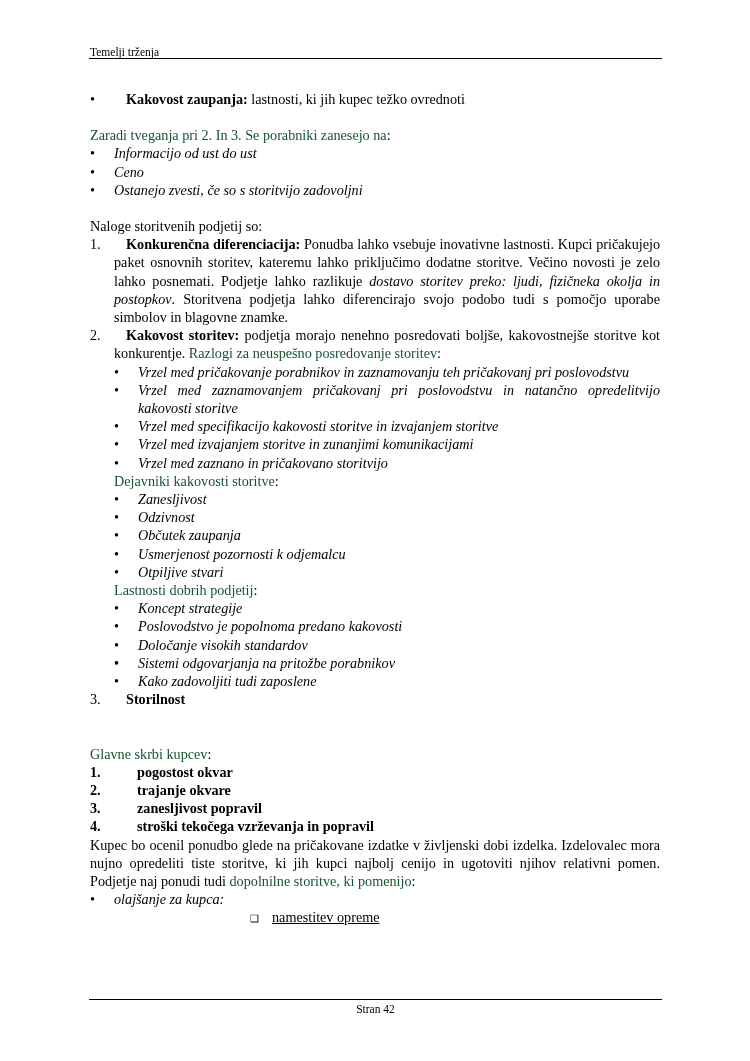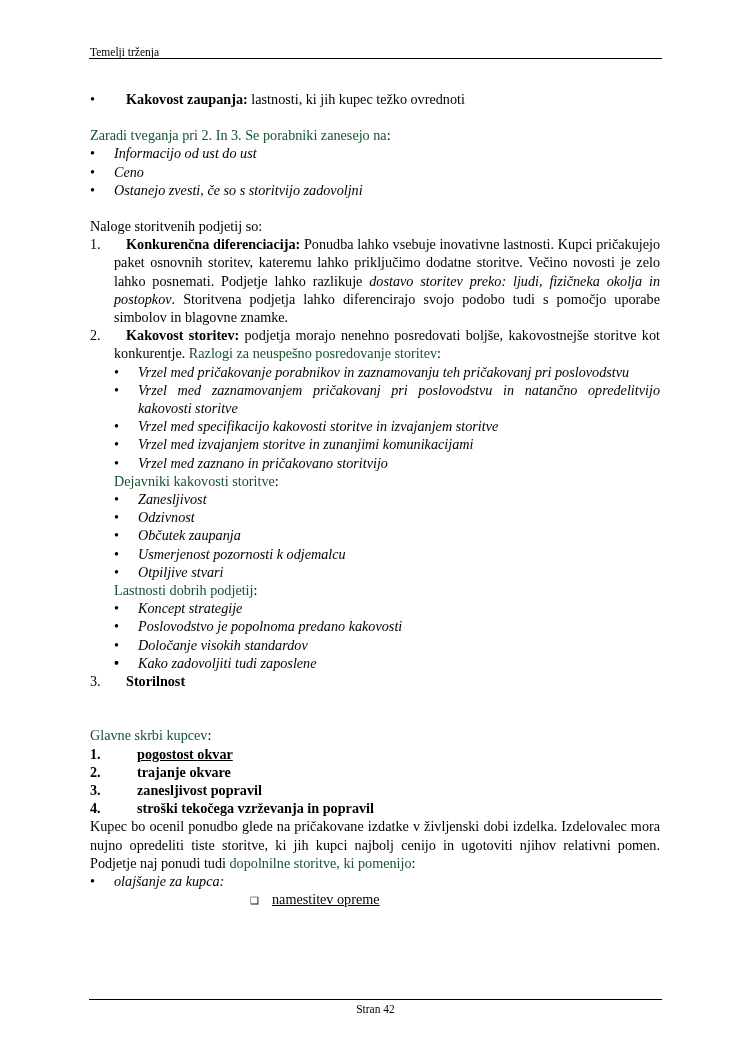--- a/index.html
+++ b/index.html
@@ -7,21 +7,21 @@
          font-family:"Liberation Serif", serif; color:#000; font-size:14.2px; }
   .page { position:absolute; left:0; top:0; width:750px; height:937px; }
   .header { position:absolute; left:90px; top:46px; width:572px; font-size:11.5px; }
   .header-rule { position:absolute; left:89px; top:58px; width:573px; height:0; border-top:1.2px solid #000; }
   .footer-rule { position:absolute; left:89px; top:999px; width:573px; height:0; border-top:1.2px solid #000; }
   .footer { position:absolute; left:89px; top:1003px; width:573px; text-align:center; font-size:11.5px; }
   .content { position:absolute; left:90px; top:90px; width:570px; line-height:18.2px; }
   .purple { color:#14532d; }
   .it { font-style:italic; }
   .b { font-weight:bold;margin-left:12px; }
-  .u { text-decoration:underline; }
+  .u { }
   .row { position:relative; }
   .bullet-row { position:relative; padding-left:24px; }
   .bullet-row .dot { position:absolute; left:0; top:0; width:24px; }
   .num-row { position:relative; padding-left:24px; text-align:justify; }
   .num-row .num { position:absolute; left:0; top:0; }
   .num-wide { position:relative; padding-left:47px; font-weight:bold; }
   .num-wide .num { position:absolute; left:0; top:0; }
   .just { text-align:justify; }
   .gap { height:18px; }
   .sq-row { position:relative; padding-left:160px;text-decoration:underline; }
@@ -85,21 +85,21 @@
       </div>
 
       <div style="text-align:left">
         <span class="purple">Lastnosti dobrih podjetij</span><span>:</span>
       </div>
       <div style="text-align:left">
         <div class="bullet-row it"><span class="dot" style="font-style:normal">•</span><span>Koncept strategije</span></div>
         <div class="bullet-row it"><span class="dot" style="font-style:normal">•</span><span>Poslovodstvo je popolnoma predano kakovosti</span></div>
         <div class="bullet-row it"><span class="dot" style="font-style:normal">•</span><span>Določanje visokih standardov</span></div>
         <div class="bullet-row it"><span class="dot" style="font-style:normal">•</span></div>
-        <div class="bullet-row it"><span class="dot" style="font-style:normal">•</span></div>
+        <div class="bullet-row it"><span class="dot" style="font-style:normal">•</span><span>Sistemi odgovarjanja na pritožbe porabnikov</span></div>
         <div class="bullet-row it"><span class="dot" style="font-style:normal">•</span><span>Kako zadovoljiti tudi zaposlene</span></div>
       </div>
     </div>
 
     <div class="num-row">
       <span class="num">3.</span>
       <span class="b">Storilnost</span>
     </div>
 
     <div class="gap"></div>

